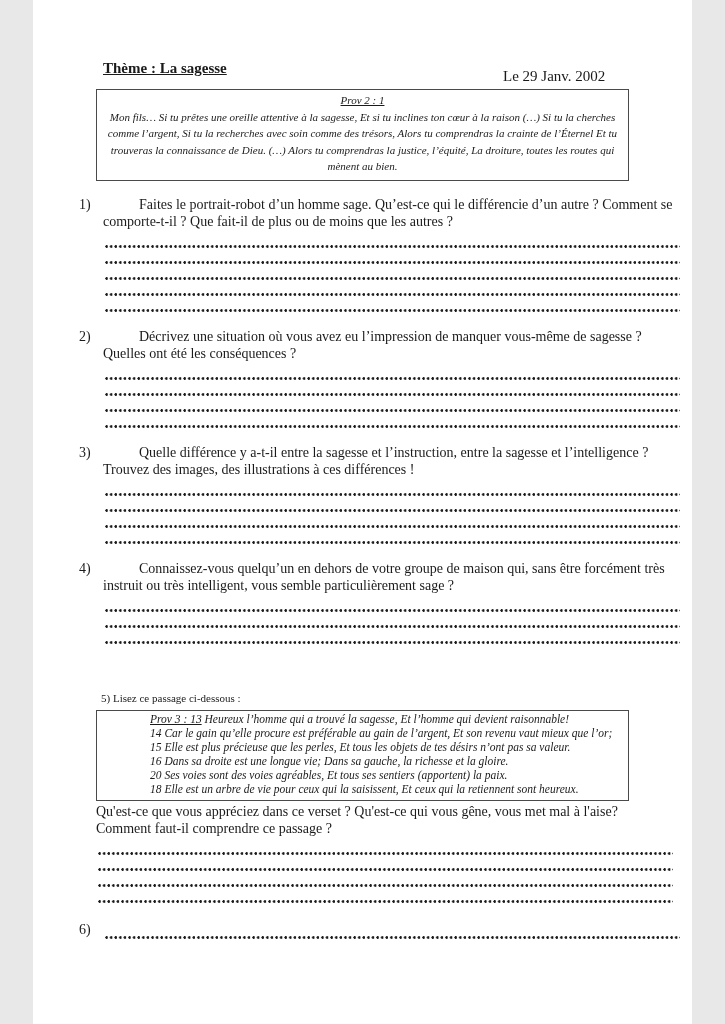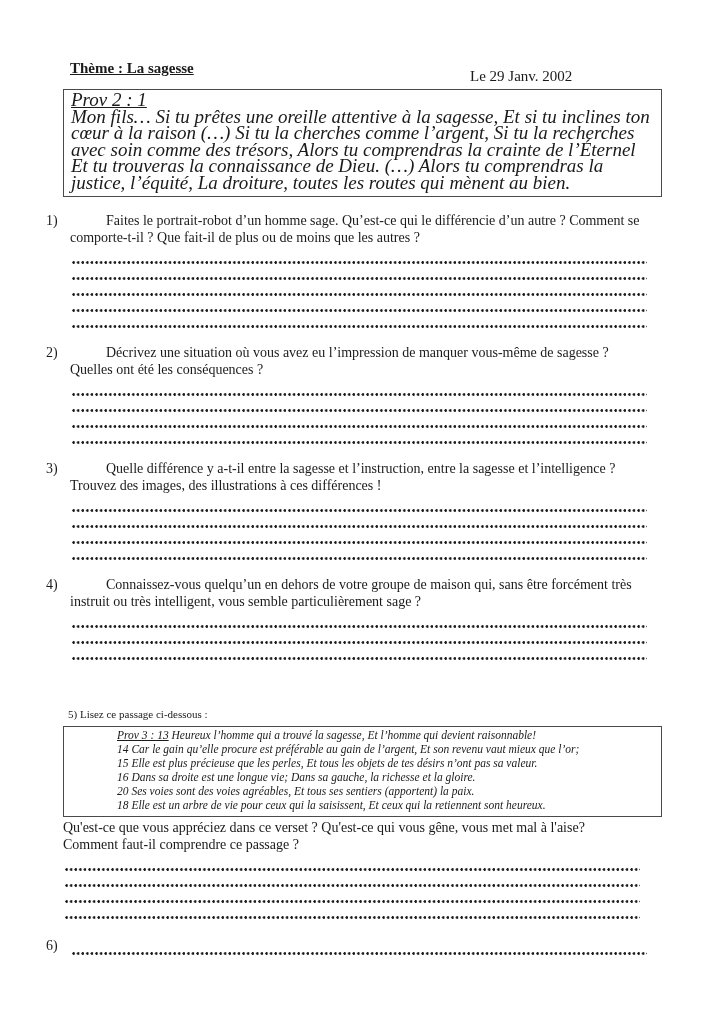--- a/index.html
+++ b/index.html
@@ -1,31 +1,31 @@
 <!DOCTYPE html>
 <html lang="fr" style="--text: #1a1a1a; --border: #4a4a4a; --background: #ffffff;"><head>
 <meta charset="utf-8">
 <style>
   html,body{margin:0;padding:0;background:#e8e8e8;}
   .page{
-    width:725px;height:1024px;background:var(--background,#ffffff);
+    width:659px;height:1024px;background:var(--background,#ffffff);
     color:var(--text,#1a1a1a);
     font-family:"Liberation Serif","DejaVu Serif",serif;
     font-size:14px;line-height:17px;
     box-sizing:border-box;padding:60px 63px 0 63px;
     overflow:hidden;position:relative;margin:0 auto;
   }
   
   .header{position:relative;height:24px;}
   .title{display:inline-block;margin-left:7px;font-size:15px;font-weight:bold;text-decoration:underline;}
   .date{position:absolute;left:407px;top:8px;font-size:15px;}
   
   .intro-box{
     border:1px solid var(--border,#4a4a4a);margin-top:5px;
-    padding:2px 7px 5px 7px;font-style:italic;font-size:19px;line-height:16.5px;
+    padding:2px 7px 5px 7px;font-style:italic;font-size:11px;line-height:16.5px;text-align:center;
   }
   .intro-ref{text-decoration:underline;}
   
   .qblock{position:relative;margin-left:7px;width:577px;margin-bottom:12px;}
   .qblock.first{margin-top:15px;}
   .qnum{position:absolute;left:-24px;top:0;}
   .qtext{text-indent:36px;}
   .answers{padding-top:6px;}
   .dotline{height:16px;position:relative;}
   .dotline::after{

